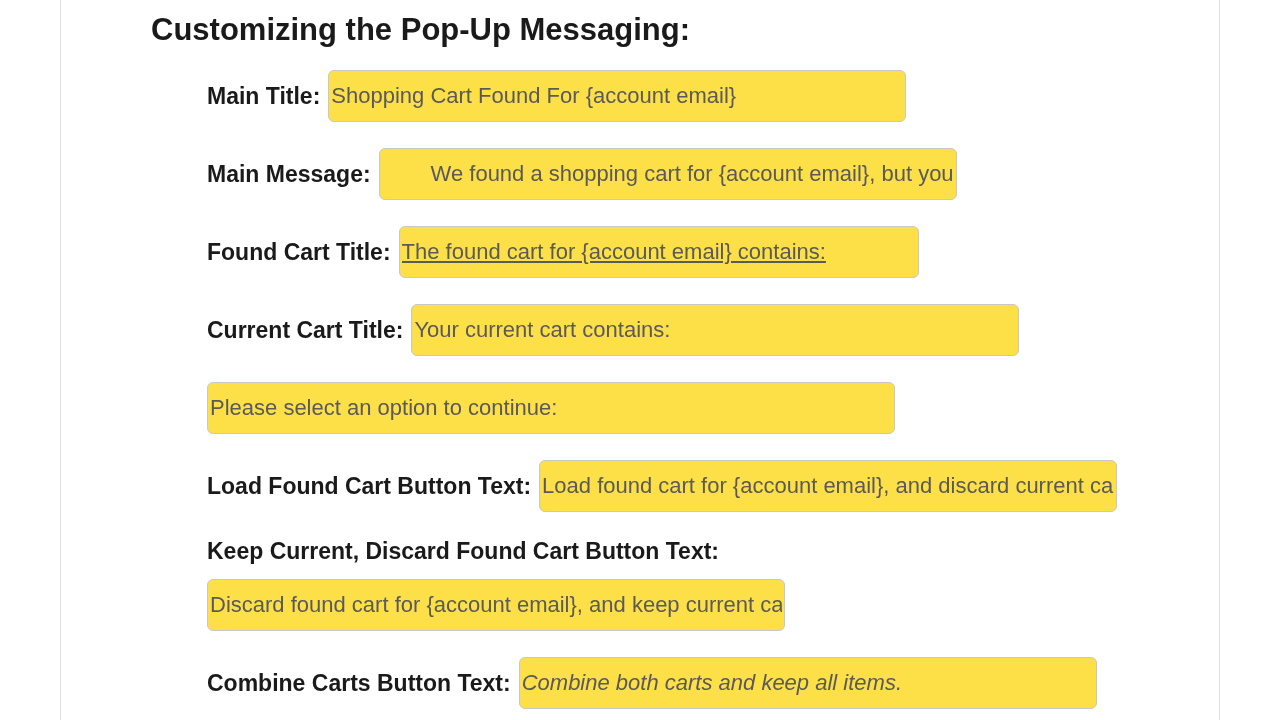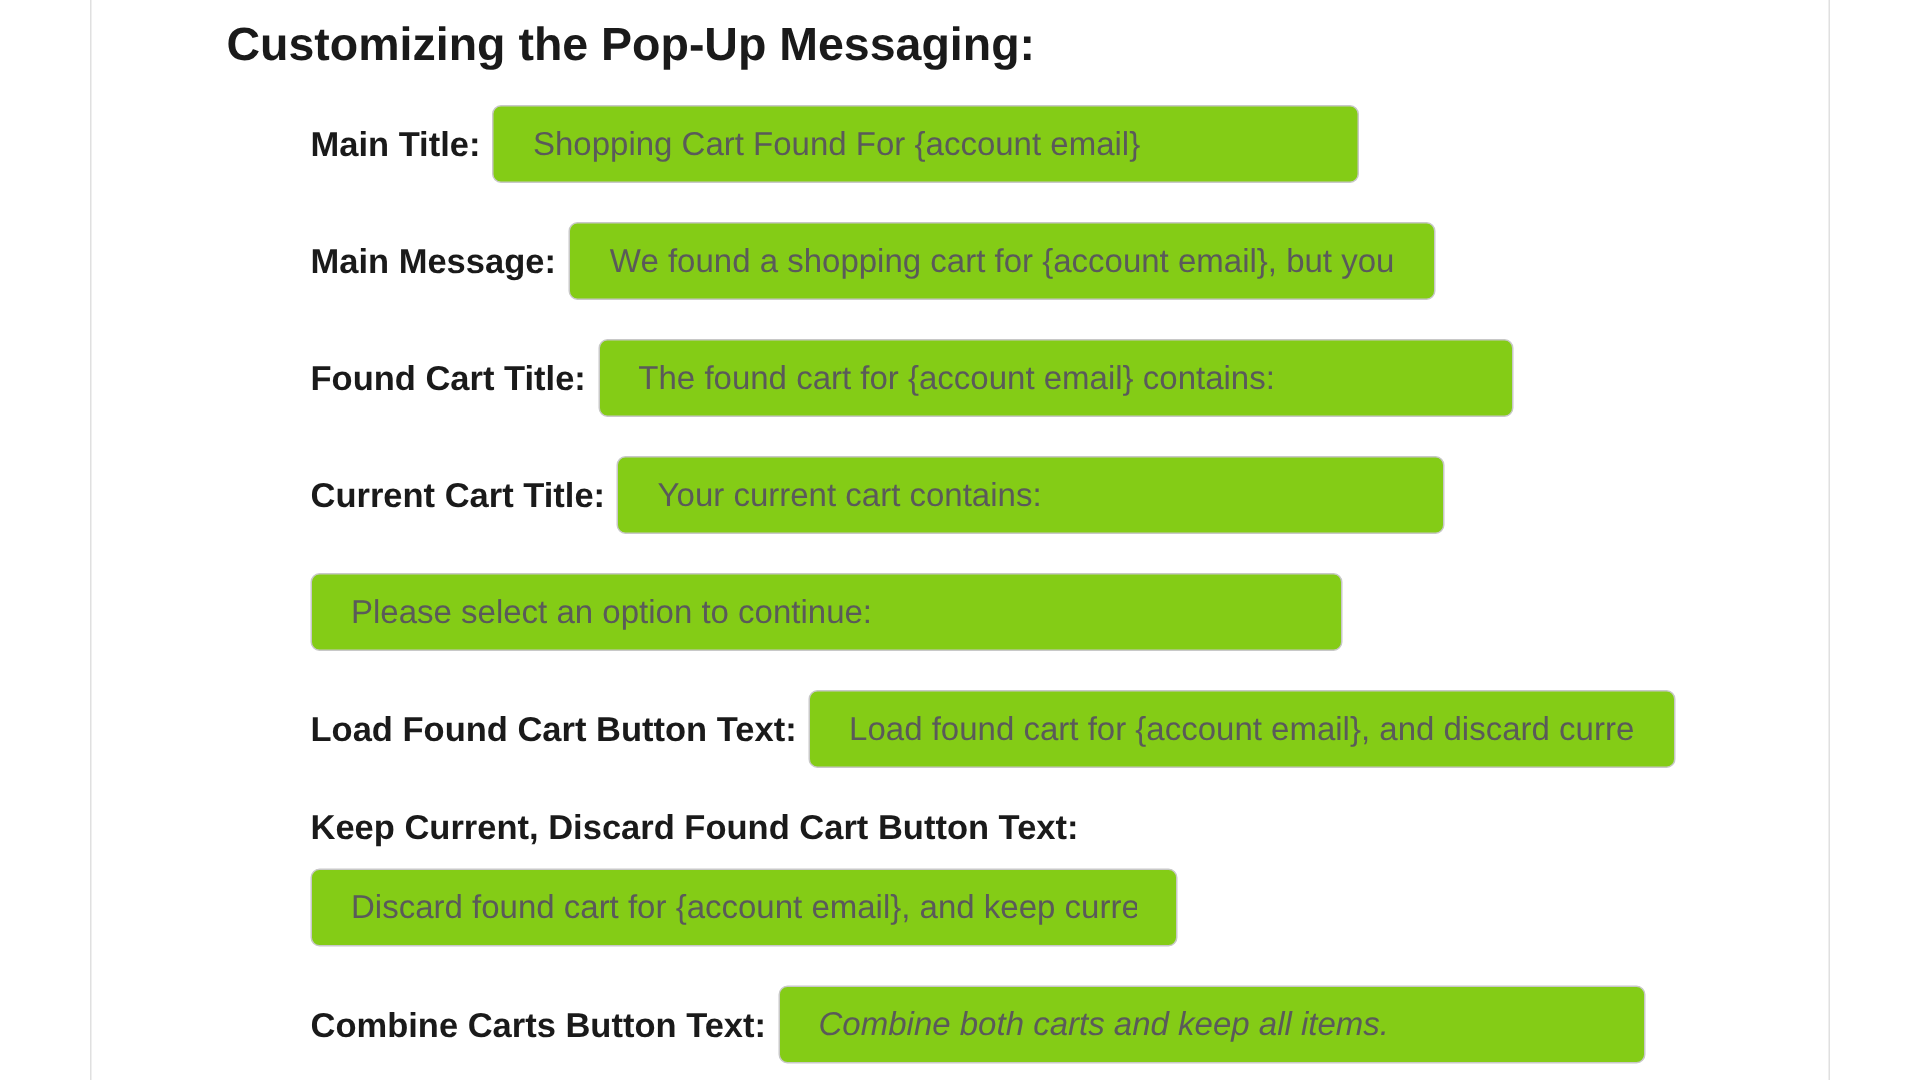--- a/index.html
+++ b/index.html
@@ -42,38 +42,38 @@
       font-size: 23px;
       font-weight: 700;
       color: #1a1a1a;
       white-space: nowrap;
       margin-right: 8px;
     }
     .text-input {
       height: 52px;
       border: 1px solid #c8c8c8;
       border-radius: 6px;
-      padding: 0 26px;
+      padding: 0 2px;
       font-size: 22px;
       color: #5a5a5a;
-      background: #84cc16;
+      background: #fde047;
       outline: none;
       font-family: inherit;
     }
     .stacked .field-label {
       display: block;
       margin-bottom: 14px;
     }
     .stacked .text-input {
       display: block;
     }
     .w-main-title { width: 578px; }
     .w-main-message { width: 578px; text-align: right; }
-    .w-found-cart { width: 610px; }
-    .w-current-cart { width: 552px; }
+    .w-found-cart { width: 520px; text-decoration: underline; }
+    .w-current-cart { width: 608px; }
     .w-select-option { width: 688px; }
     .w-load-found { width: 578px; }
     .w-keep-current { width: 578px; }
     .w-combine { width: 578px; font-style: italic; }
   </style>
 </head>
 <body>
 
 <div class="panel">
 

